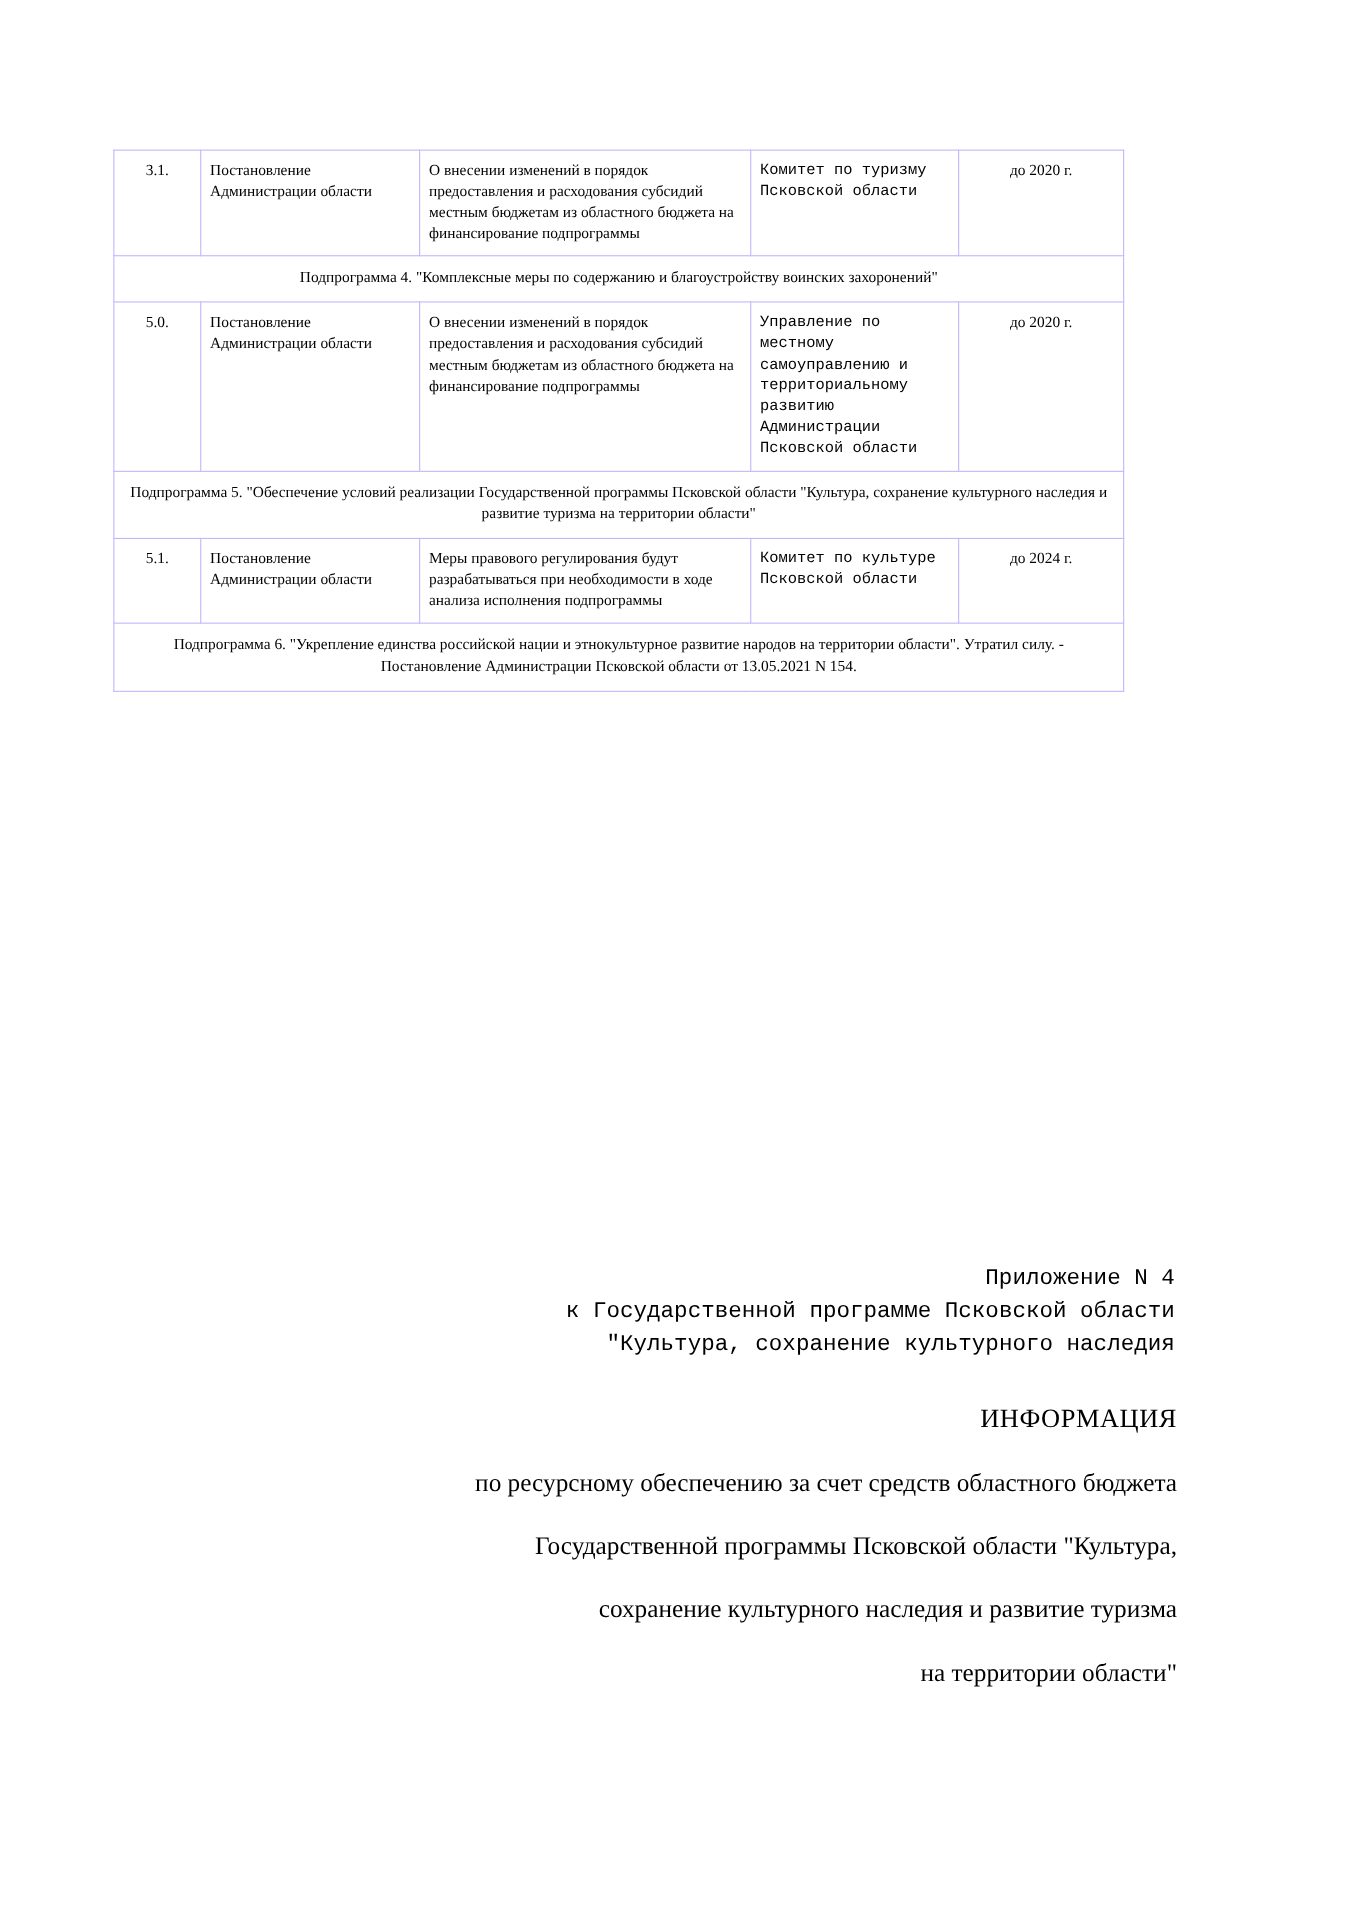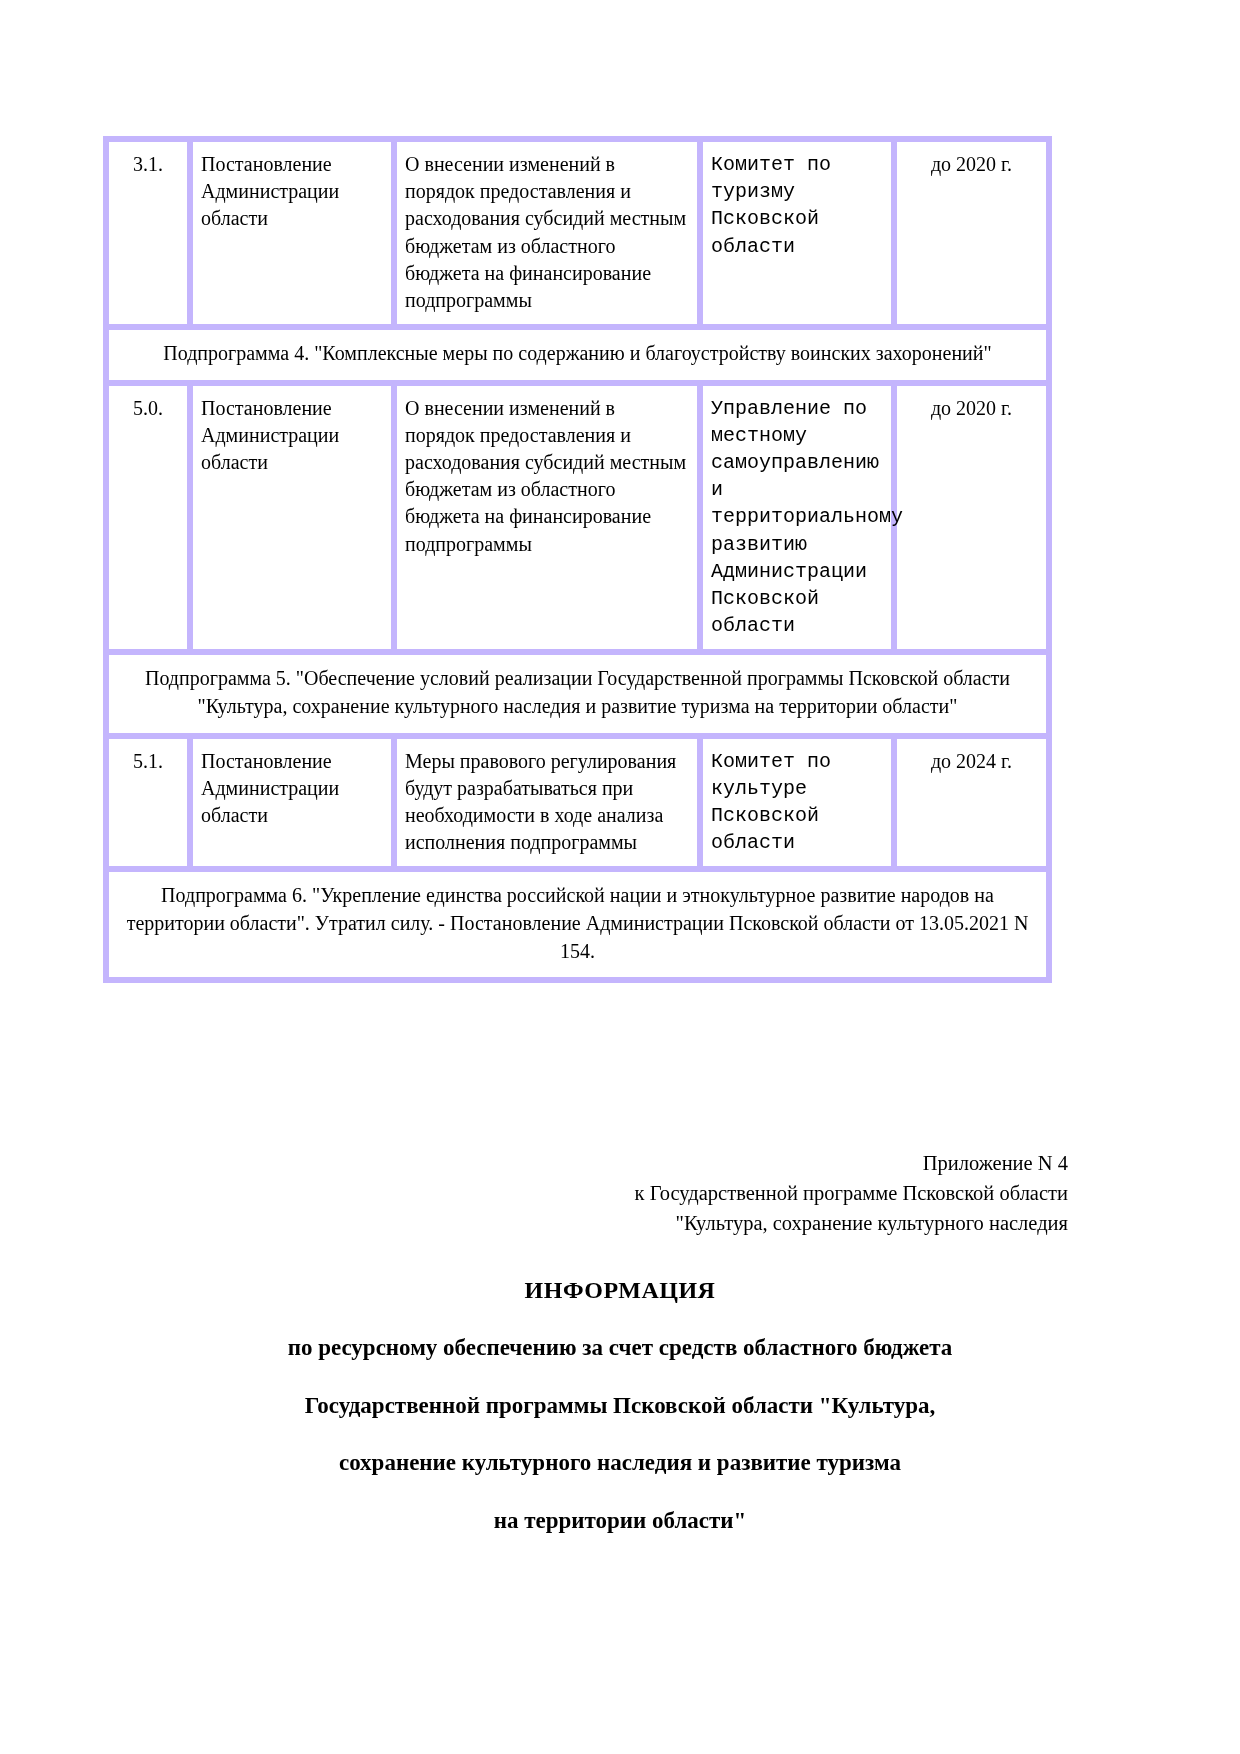--- a/index.html
+++ b/index.html
@@ -26,24 +26,24 @@
   
   .doc-table {
     position: absolute;
     left: 103px;
     top: 136px;
     width: 845px;
     border-collapse: collapse;
     table-layout: fixed;
   }
   .doc-table td {
-    border: 6px solid #c4b5fd;
+    border: 1px solid #c4b5fd;
     vertical-align: top;
     padding: 9px 8px 10px 8px;
-    font-size: 20px;
+    font-size: 14px;
     line-height: 1.36;
   }
   .col-num    { width: 62px;  text-align: center; }
   .col-type   { width: 182px; }
   .col-desc   { width: 284px; }
   .col-body   { width: 172px; font-family: Liberation Mono, monospace; }
   .col-term   { width: 133px; text-align: center; }
 
   .span-row td {
     text-align: center;
@@ -53,30 +53,31 @@
 
   
   .appendix {
     position: absolute;
     left: 400px;
     top: 1148px;
     width: 668px;
     text-align: right;
     font-size: 20.5px;
     line-height: 1.47;
+    font-family: Liberation Mono, monospace;
   }
 
   
   .title-block {
     position: absolute;
     left: 170px;
     top: 1272px;
     width: 900px;
-    text-align: center;
-    font-weight: bold;
+    text-align: right;
+    font-weight: normal;
     font-size: 23px;
     line-height: 1.5;
   }
   .title-main {
     font-size: 24px;
     letter-spacing: 0.5px;
     margin-bottom: 4px;
   }
   .title-line { display: block; margin-top: 23px; }
 </style>

